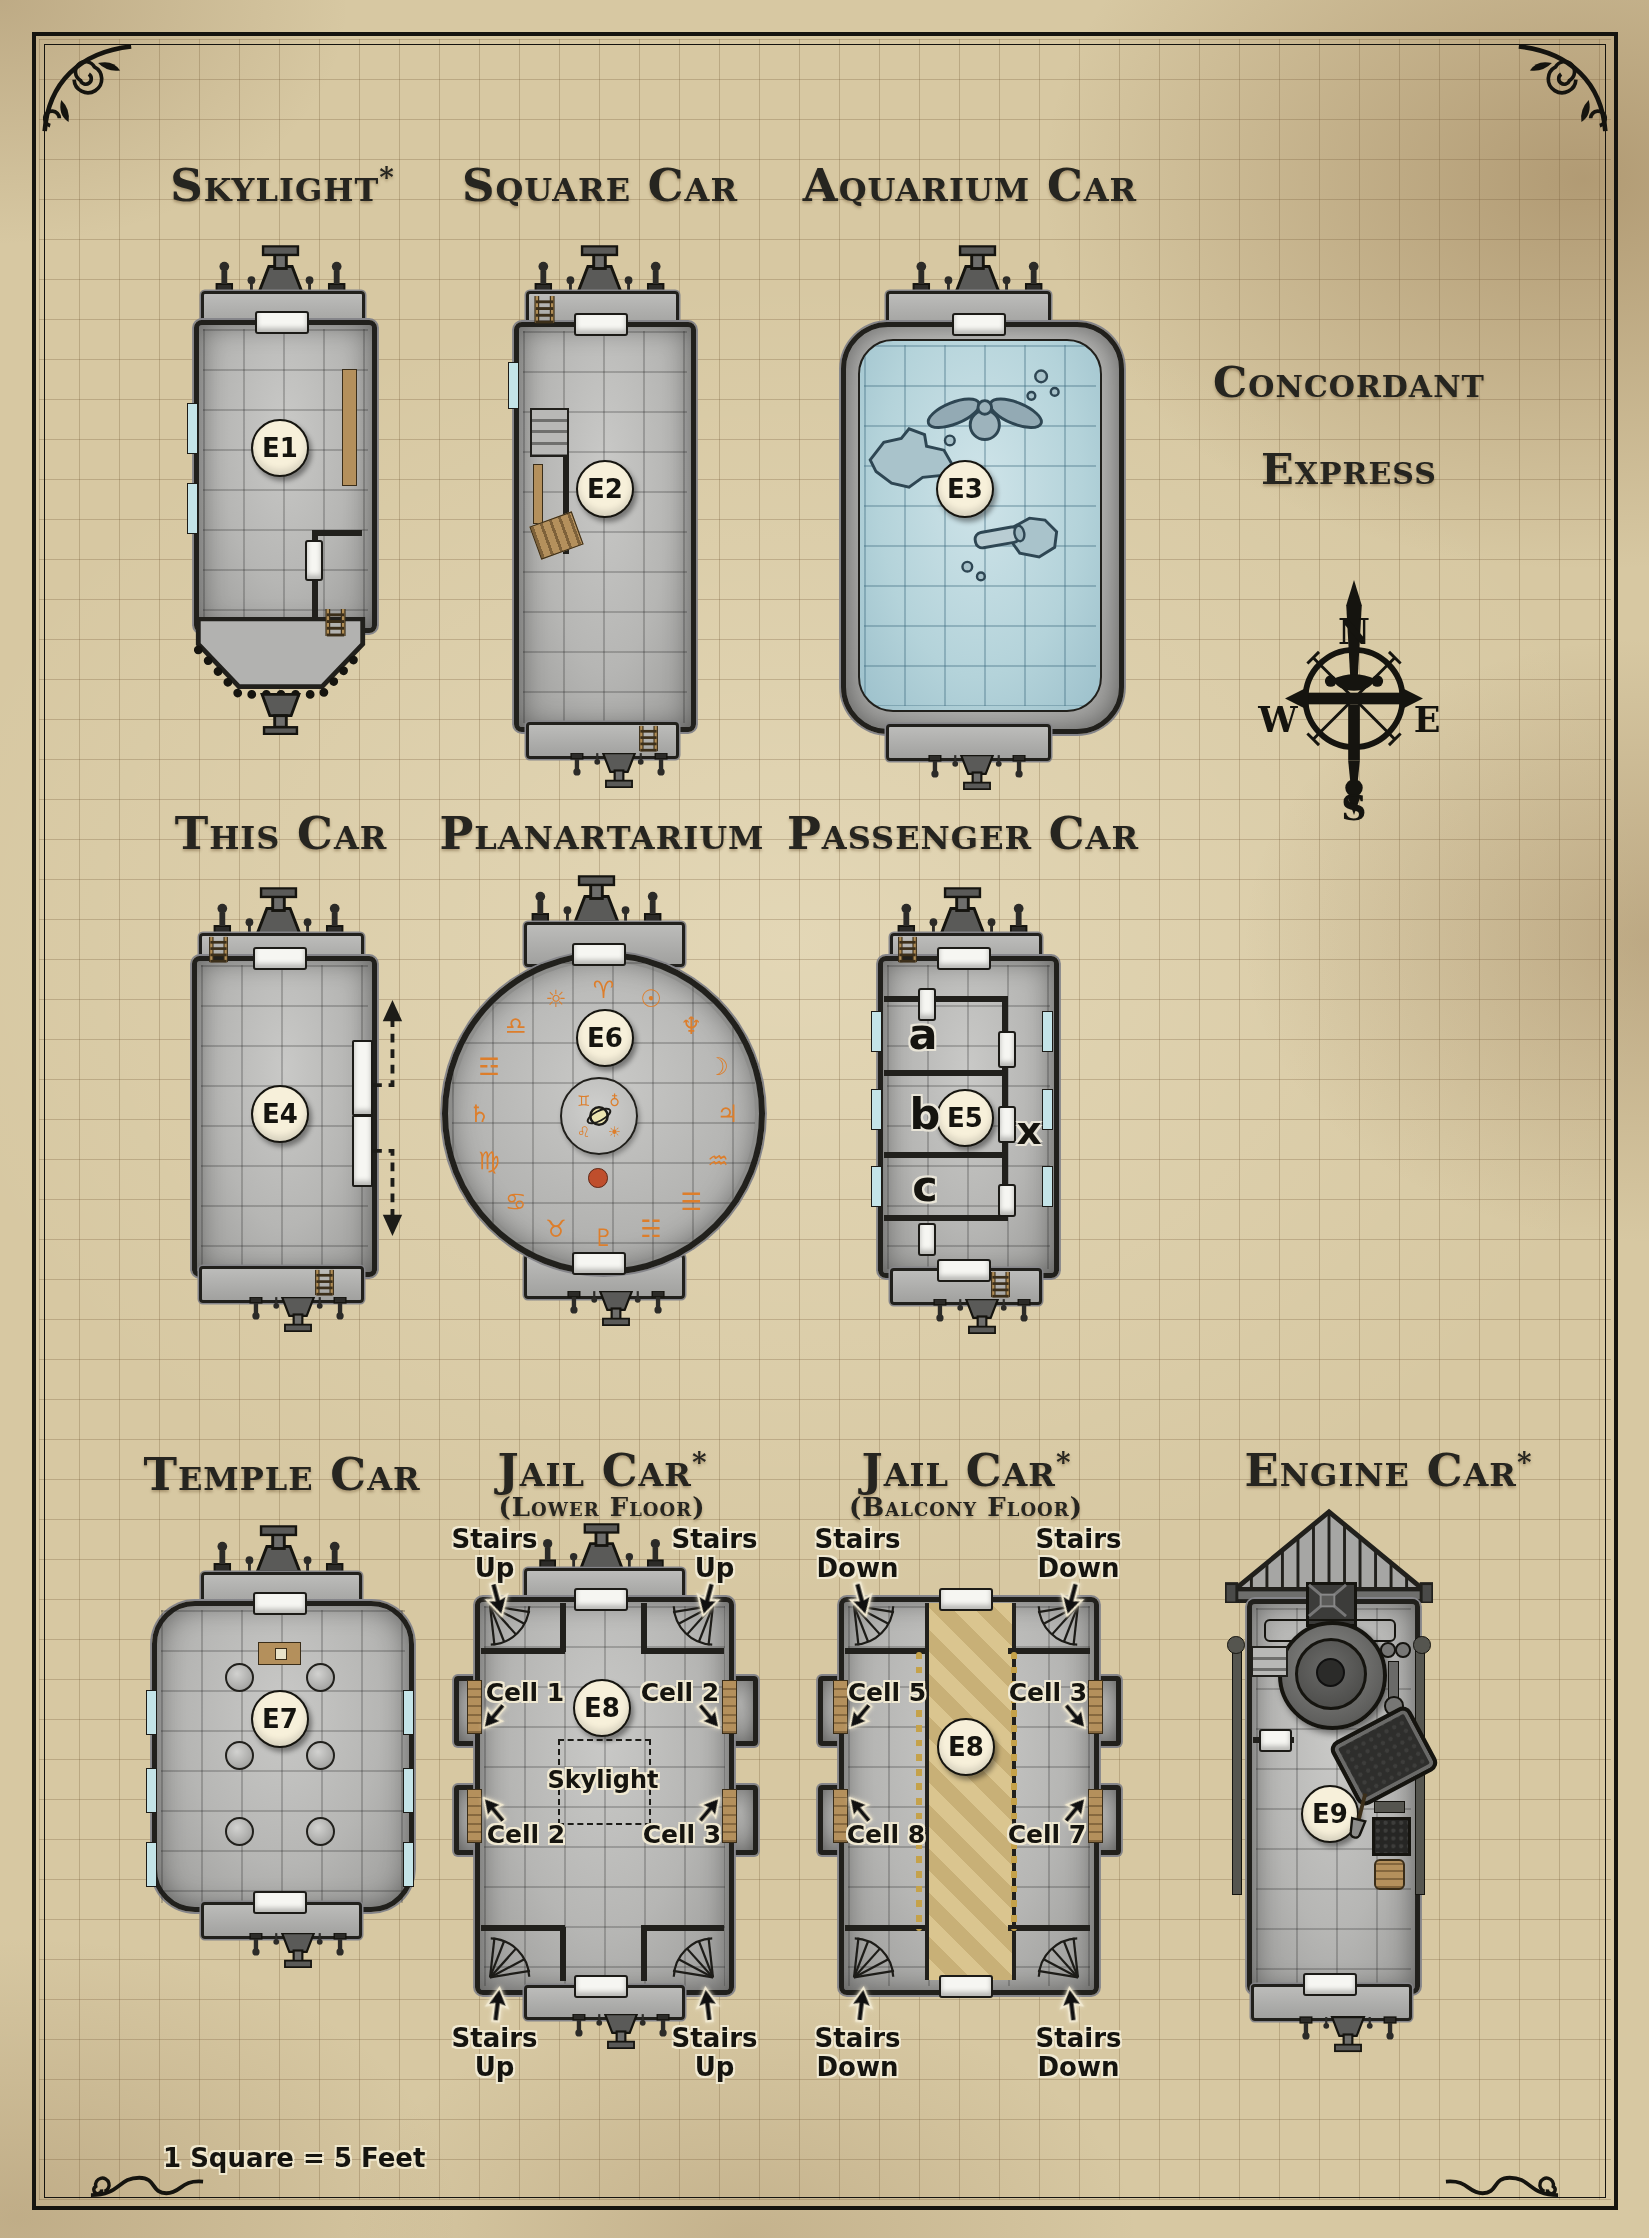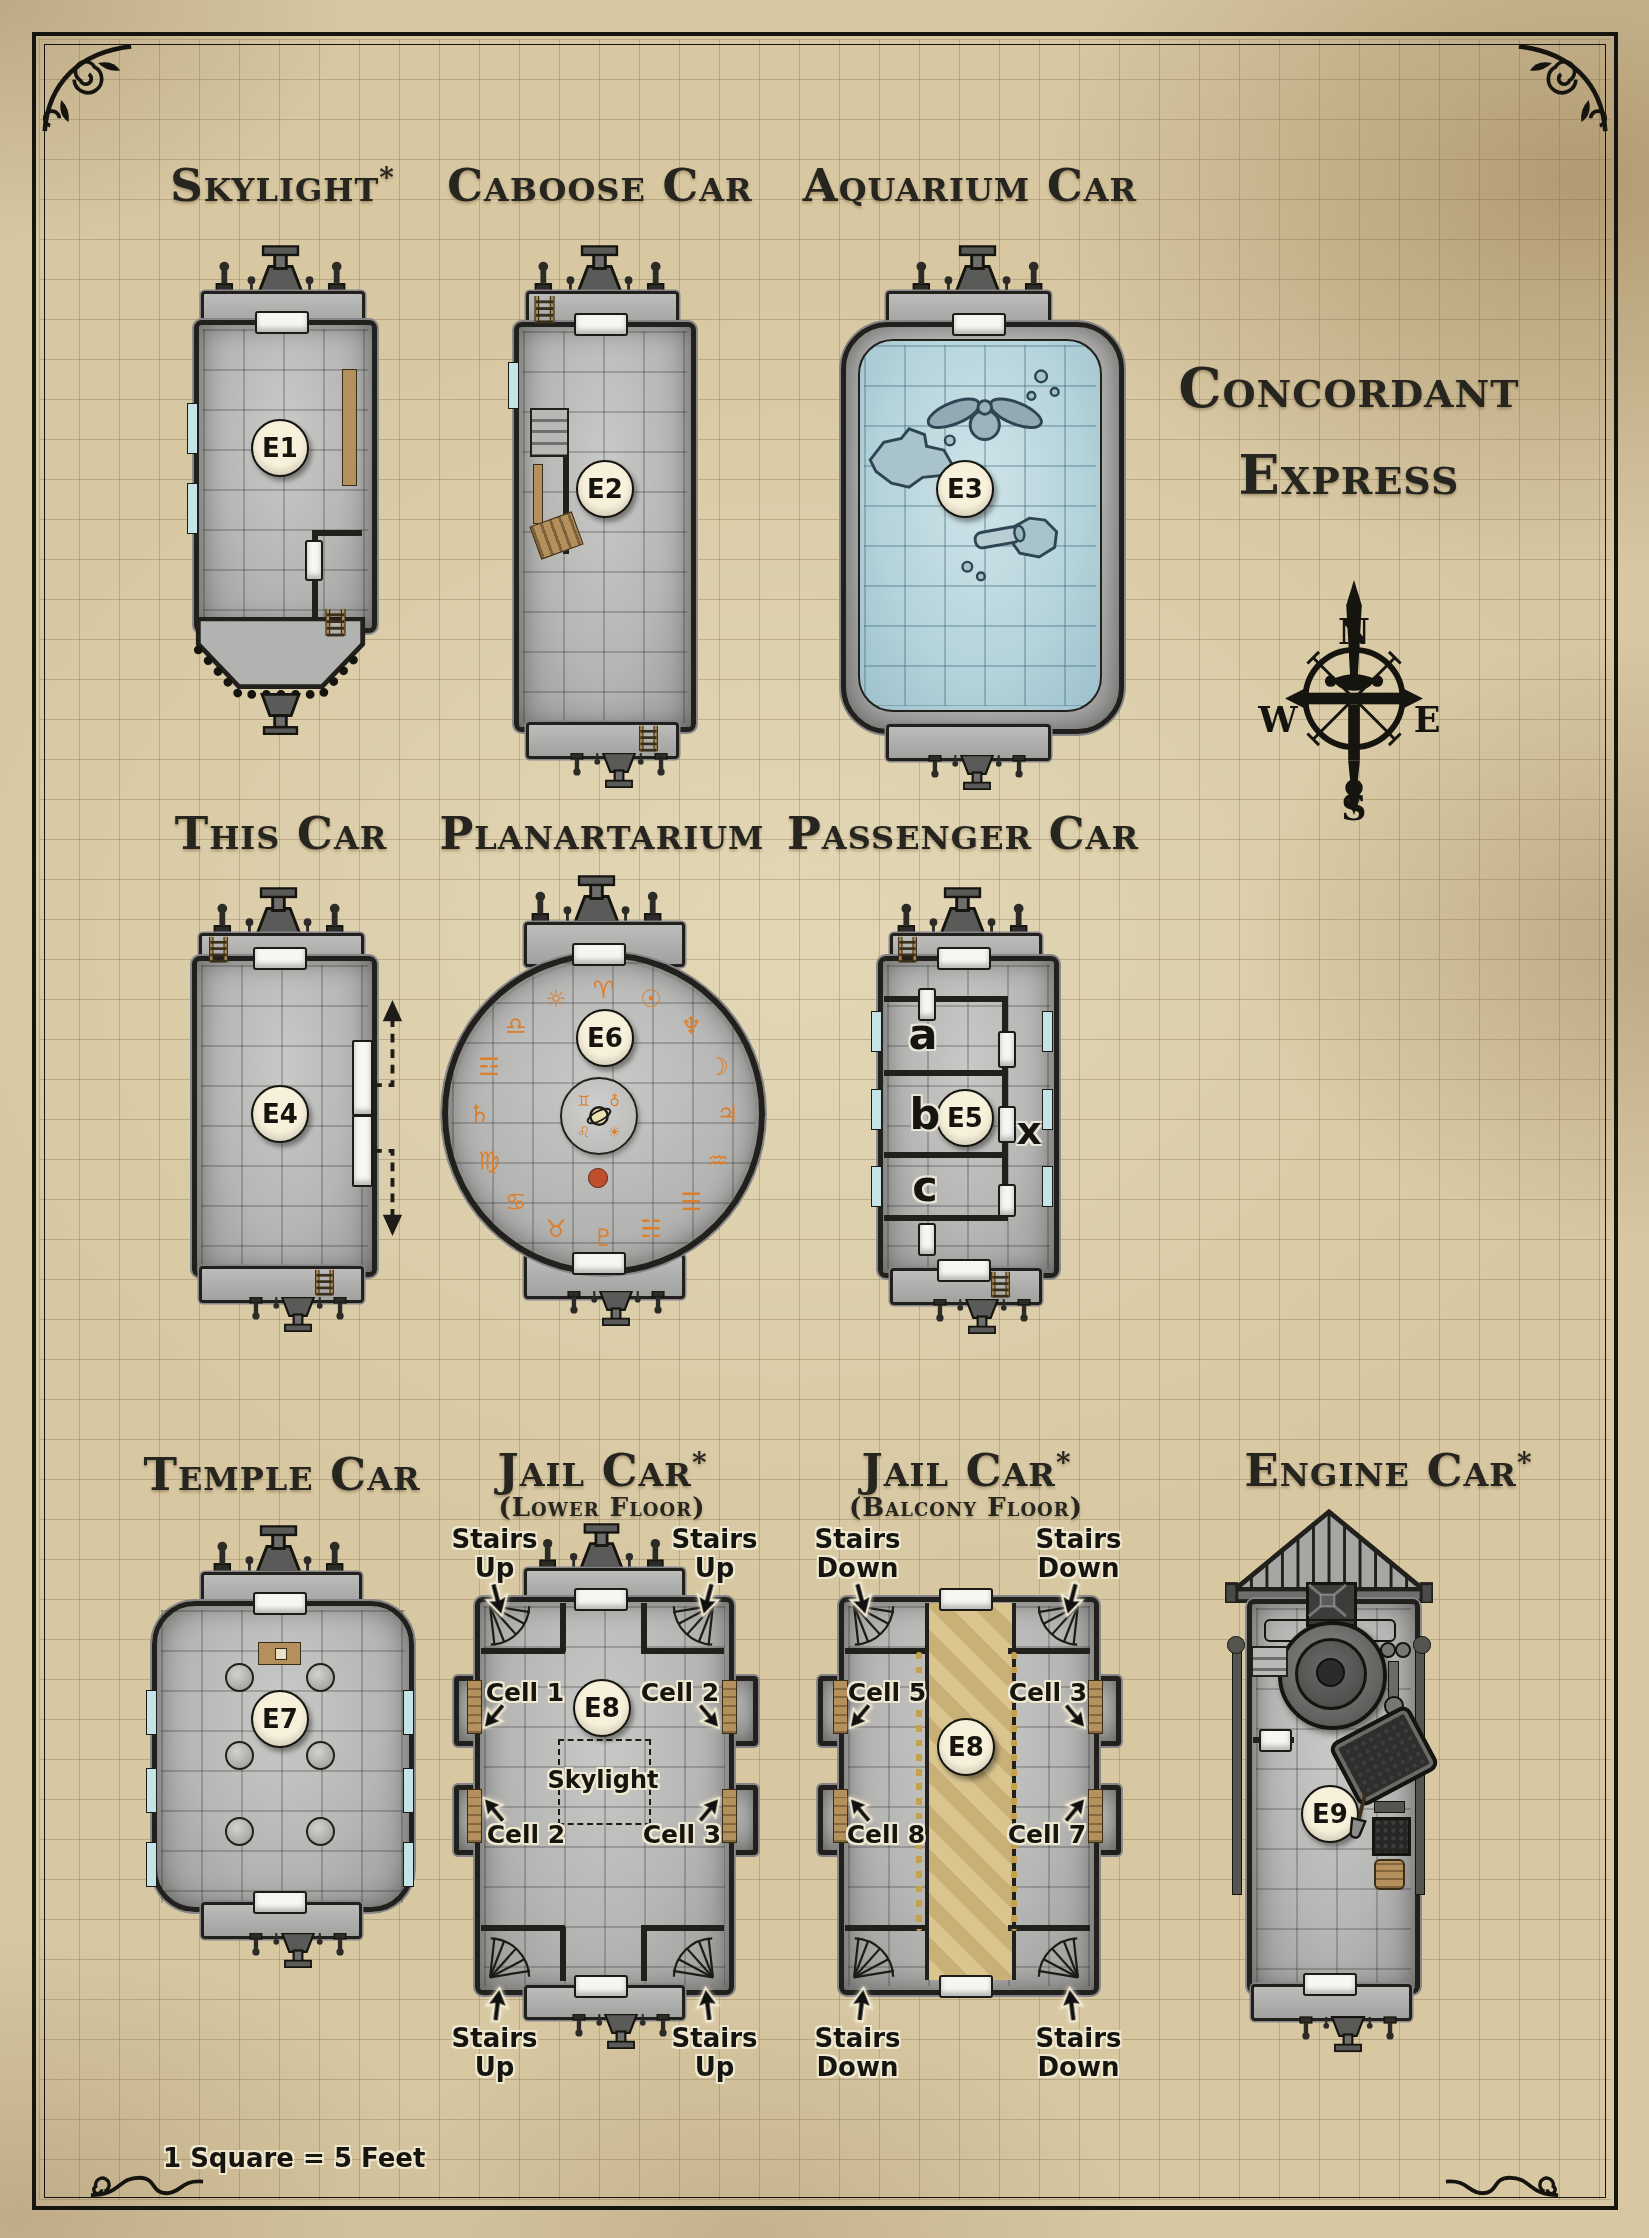--- a/index.html
+++ b/index.html
@@ -21,21 +21,21 @@
     background-size:40px 40px;}
   
   .frameO{position:absolute;left:32px;top:32px;right:32px;bottom:29px;border:4.9px solid #15140f;pointer-events:none;}
   .frameI{position:absolute;left:44px;top:44px;right:44px;bottom:41px;border:1.9px solid #15140f;pointer-events:none;}
   
   .t{position:absolute;transform:translateX(-50%);font-family:"DejaVu Serif",serif;font-weight:bold;
      font-variant:small-caps;font-size:45px;line-height:1;color:#262520;letter-spacing:1px;white-space:nowrap;
      text-shadow:0 1.9px 2.9px rgba(90,65,30,.40);}
   .ts{font-size:26px;}
   .star{font-size:.62em;vertical-align:.5em;letter-spacing:0;}
-  .big{font-size:54px;}
+  .big{font-size:43px;}
   
   .mk{position:absolute;width:54px;height:54px;border-radius:50%;background:#f7f0da;border:2.9px solid #15140f;
       display:flex;align-items:center;justify-content:center;font-weight:bold;font-size:26px;color:#15140f;
       box-shadow:2.9px 3.9px 5.8px rgba(0,0,0,.40), inset 0 -4.9px 6.8px rgba(0,0,0,.12);z-index:6;}
   
   .bod{position:absolute;background:radial-gradient(ellipse at 50% 35%, #c9c9c7 0%, #b6b6b4 55%, #9a9a98 100%);
       border:5.8px solid #21201c;border-radius:7.8px;box-shadow:0 0 0 1.9px #85858a, inset 0 0 27px rgba(0,0,0,.40);}
   .ig{position:absolute;inset:3.9px;pointer-events:none;
       background-image:linear-gradient(rgba(25,25,25,.22) 1.9px, transparent 1.9px),
                        linear-gradient(90deg, rgba(25,25,25,.22) 1.9px, transparent 1.9px);
@@ -221,21 +221,21 @@
       <polygon points="70,80 108,80 100,102 78,102" fill="#5a5a58" stroke="#15140f" stroke-width="3"></polygon>
       <rect x="83" y="102" width="12" height="12" fill="#6e6e6c" stroke="#15140f" stroke-width="3"></rect>
       <rect x="72" y="114" width="34" height="7" fill="#5a5a58" stroke="#15140f" stroke-width="2.5"></rect>
     </svg>
     <svg class="abs" style="left:323px;top:607px" width="25" height="31" viewBox="0 0 26 32">
         <use href="#sym-ladder"></use>
       </svg>
   </section>
 
   <section>
-    <div class="t" style="left:600px;top:163px"><span>Caboose Car</span></div>
+    <div class="t" style="left:600px;top:163px"><span>Square Car</span></div>
     <svg class="abs" style="left:522px;top:245px" width="155" height="47" viewBox="0 0 160 48">
         <use href="#sym-gear"></use>
       </svg>
     <div class="pf" style="left:526px;top:291px;width:147px;height:33px"></div>
     <svg class="abs" style="left:532px;top:294px;z-index:5" width="25" height="31" viewBox="0 0 26 32">
         <use href="#sym-ladder"></use>
       </svg>
     <div class="bod" style="left:514px;top:322px;width:172px;height:400px">
         <div class="ig"></div>
       </div>

